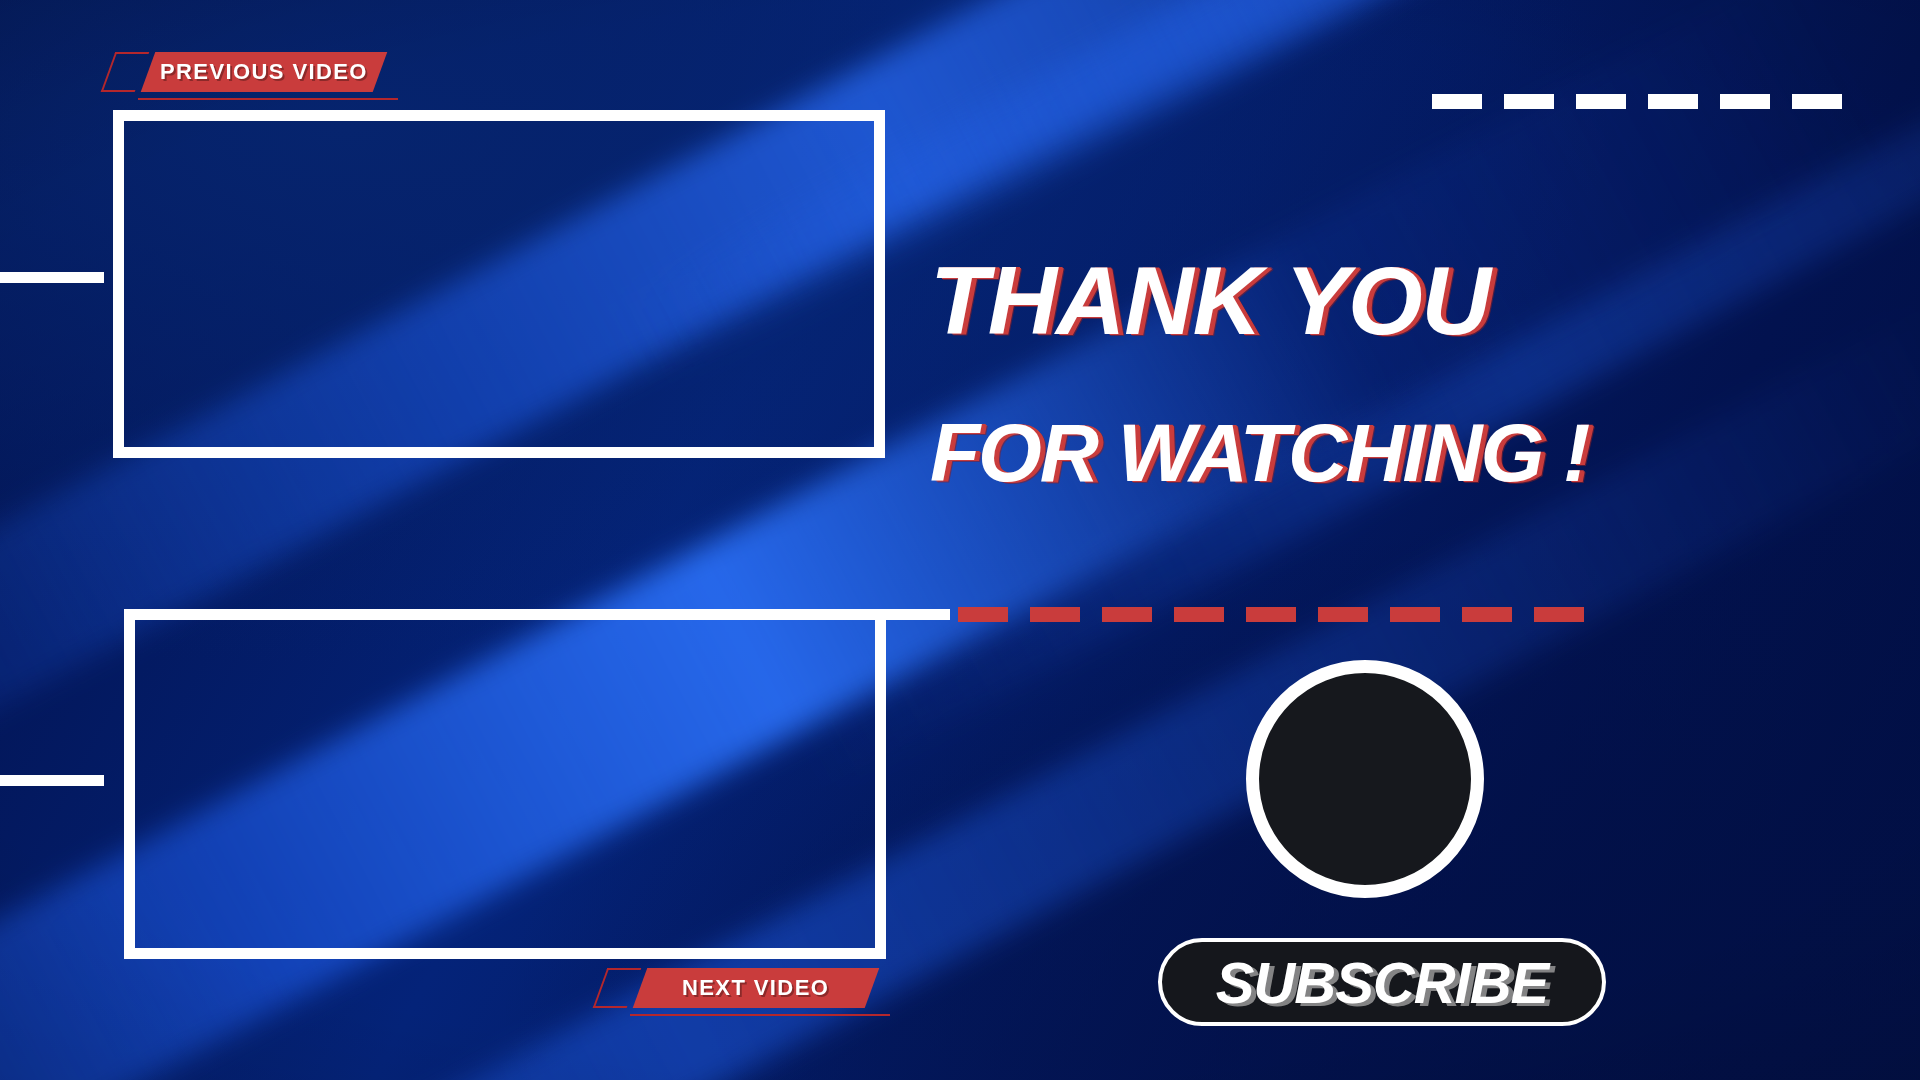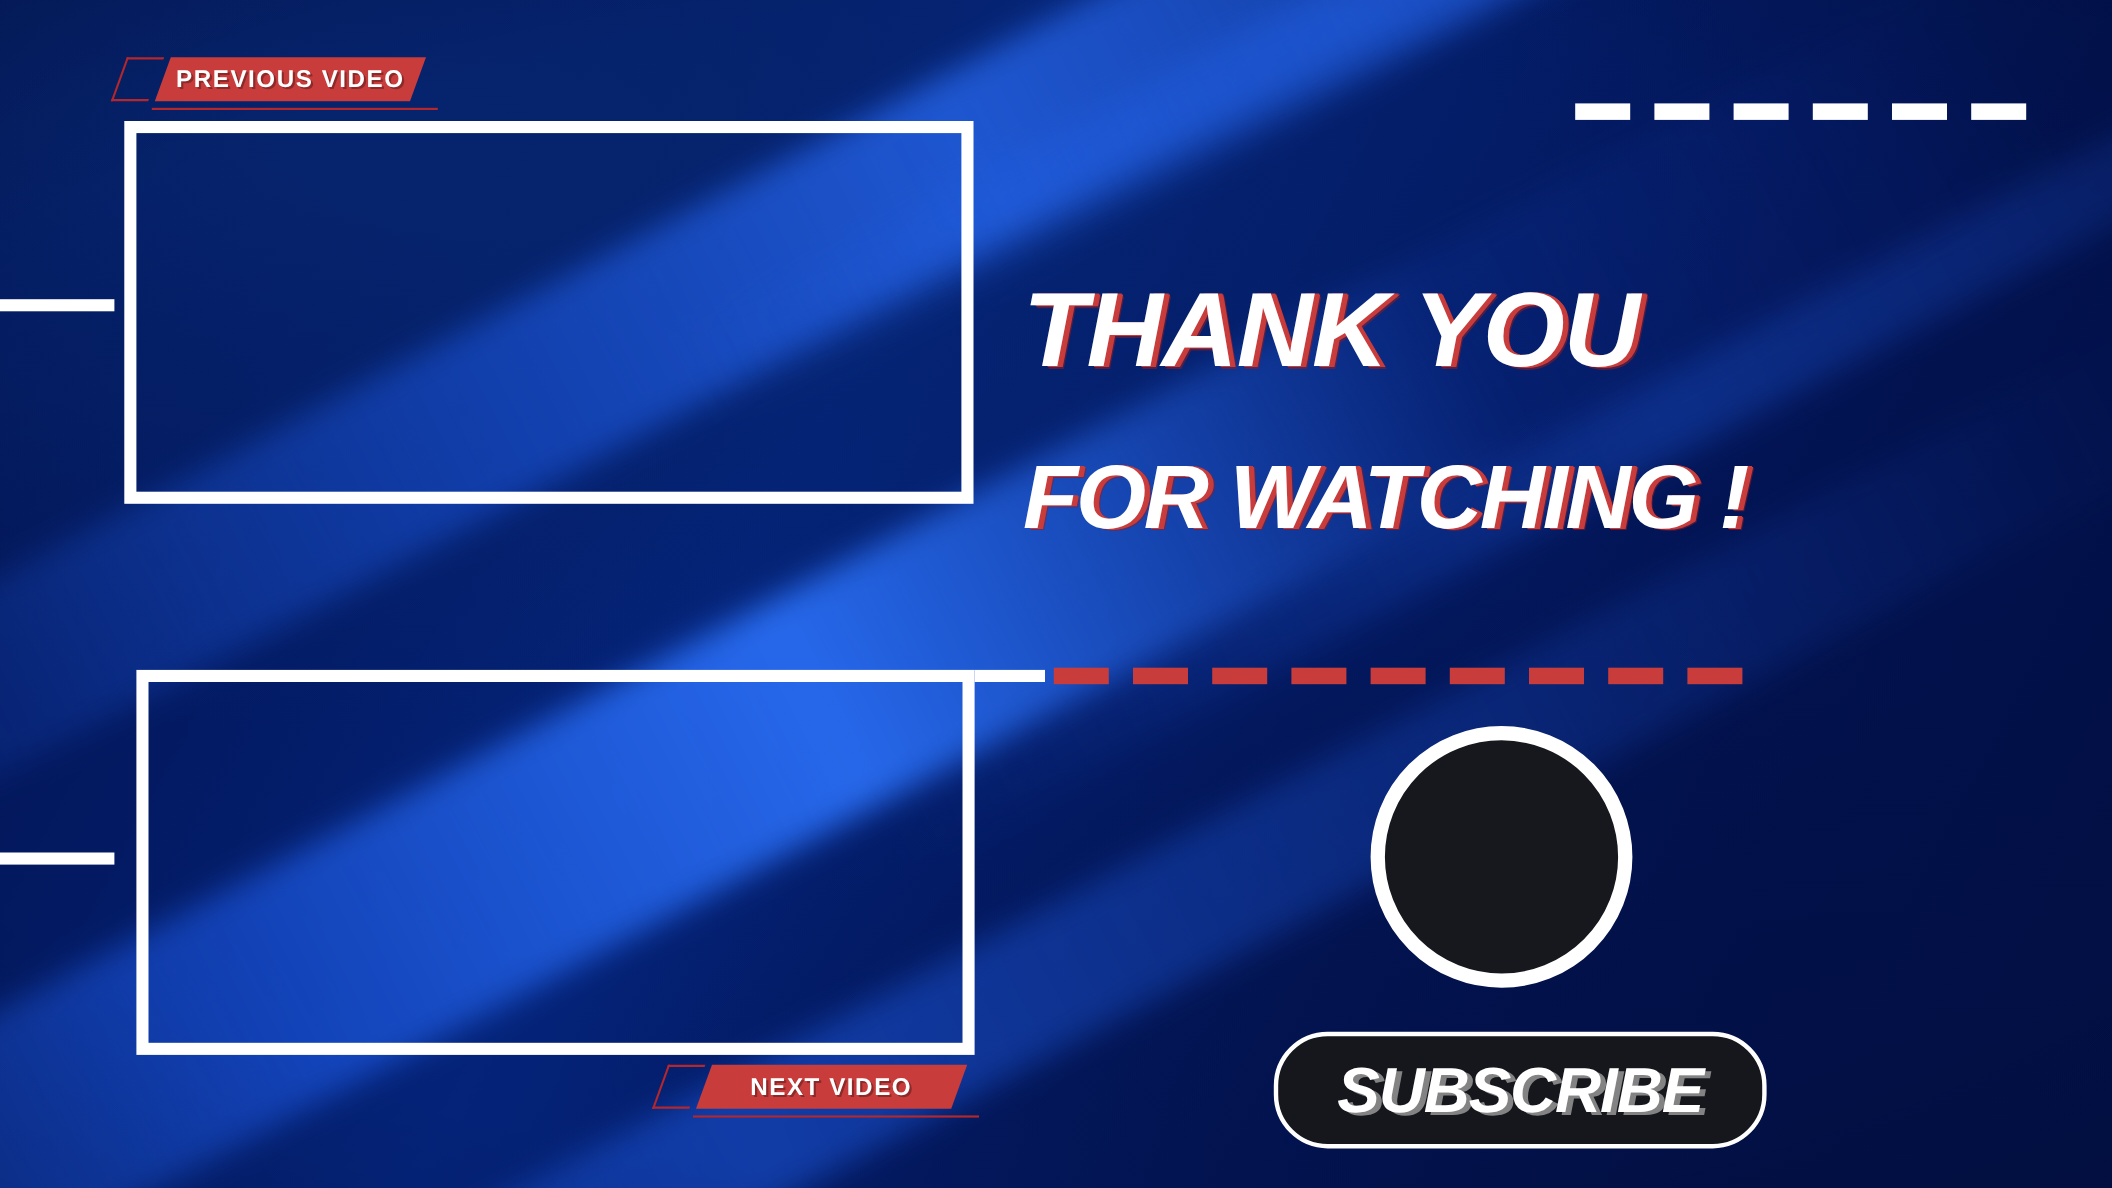--- a/index.html
+++ b/index.html
@@ -197,21 +197,21 @@
     border: 13px solid #ffffff;
     box-sizing: border-box;
   }
 
   
   #subscribe-button {
     position: absolute;
     left: 1158px;
     top: 938px;
     width: 448px;
-    height: 106px;
+    height: 88px;
     border-radius: 49px;
     background: #15171c;
     border: 4px solid #ffffff;
     box-sizing: border-box;
     display: flex;
     align-items: center;
     justify-content: center;
     cursor: pointer;
   }
   #subscribe-label {

